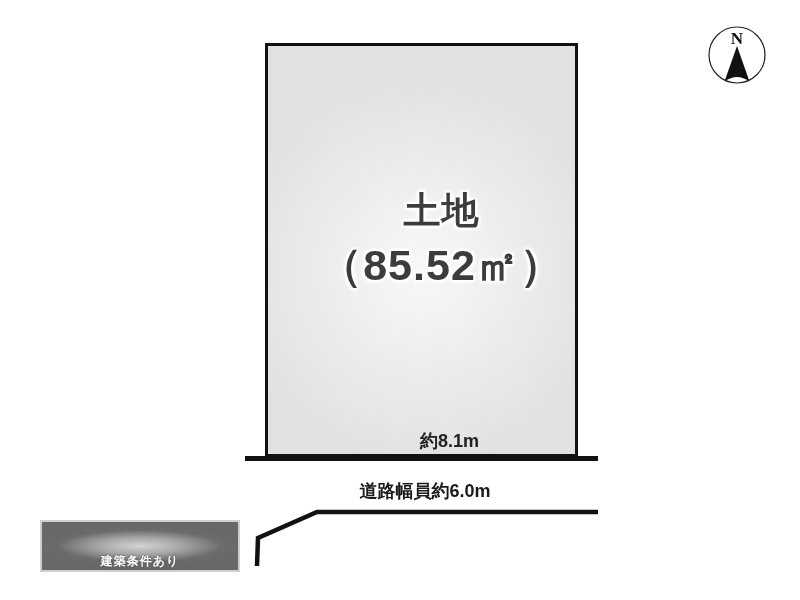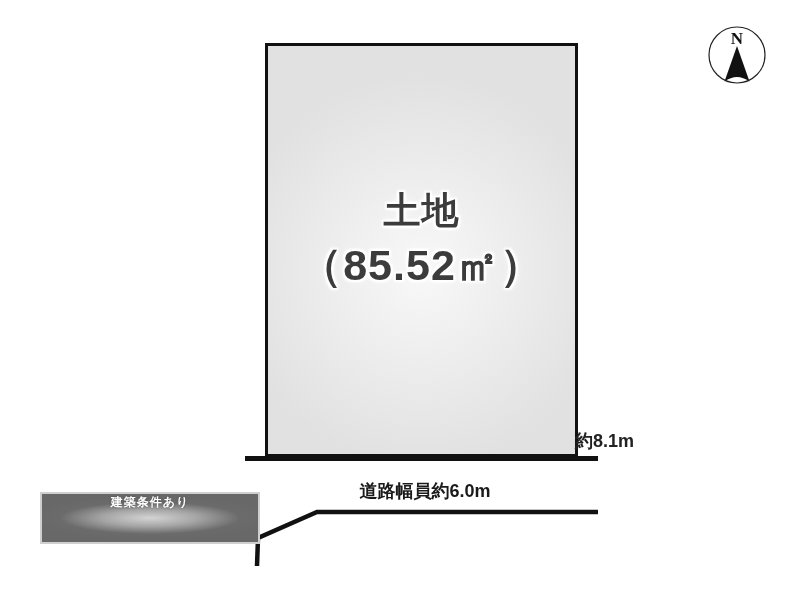--- a/index.html
+++ b/index.html
@@ -13,40 +13,41 @@
     box-sizing:border-box;border:3px solid #111;
     background:radial-gradient(ellipse 62% 48% at 50% 55%, #f8f8f8 0%, #efefef 40%, #e1e1e1 100%);
   }
   .plot-bottom-line{
     position:absolute;left:245px;top:456px;width:353px;height:5px;background:#111;
   }
   .plot-label{
     position:absolute;left:265px;top:191px;width:313px;text-align:center;
     color:#3c3c3c;font-weight:bold;letter-spacing:1px;
     text-shadow:-2px -2px 2px #fff,2px -2px 2px #fff,-2px 2px 2px #fff,2px 2px 2px #fff,0 0 5px #fff,0 0 8px #fff;
+    padding-left:20px;
   }
   .plot-label .l1{font-size:37px;line-height:40px;}
   .plot-label .l2{font-size:43px;line-height:42px;}
   .plot-label .l3{font-size:43px;line-height:44px;margin-top:12px;}
   .frontage-label{
-    position:absolute;left:265px;top:429px;width:369px;text-align:right;
+    position:absolute;left:265px;top:429px;width:369px;text-align:center;
     font-size:18px;font-weight:bold;color:#222;
   }
   
   .lines-svg{position:absolute;left:0;top:0;width:800px;height:600px;}
   .road-label{
     position:absolute;left:265px;top:479px;width:320px;text-align:center;
     font-size:18px;font-weight:bold;color:#1a1a1a;
   }
   
   .badge{
-    position:absolute;left:40px;top:492px;width:220px;height:52px;
+    position:absolute;left:40px;top:520px;width:200px;height:52px;
     box-sizing:border-box;border:2px solid #cfcfcf;
     background:radial-gradient(ellipse 58% 46% at 50% 50%, #d4d4d4 0%, #a5a5a5 38%, #6b6b6b 72%, #686868 100%);
-    display:flex;align-items:flex-start;justify-content:center;
+    display:flex;align-items:flex-end;justify-content:center;
   }
   .badge span{
     color:#ffffff;font-size:12px;font-weight:bold;letter-spacing:1px;
     text-shadow:0 0 2px rgba(60,60,60,.8);
   }
   
   .compass{position:absolute;left:705px;top:22px;width:66px;height:66px;}
 </style>
 </head>
 <body>

